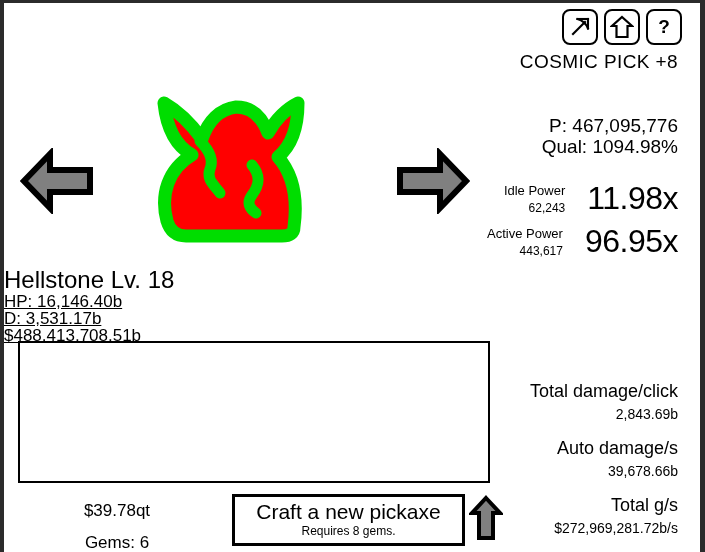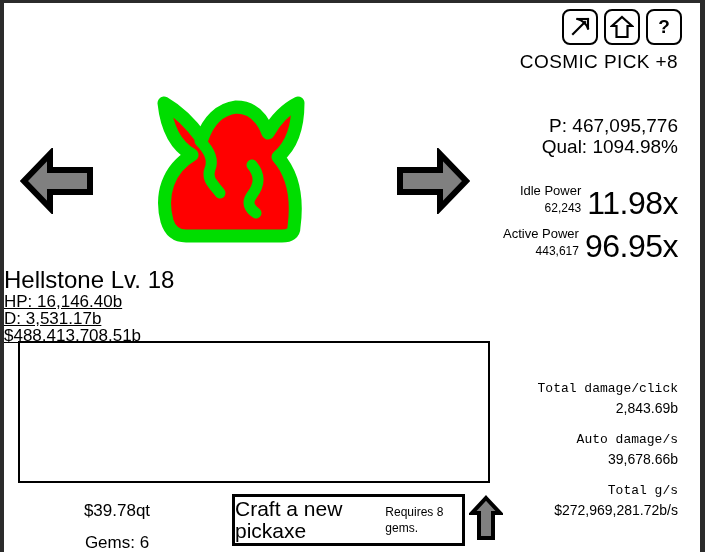--- a/index.html
+++ b/index.html
@@ -63,23 +63,22 @@
   .pick-stats {
     margin-top: 42px;
     font-size: 19px;
     line-height: 21px;
   }
   .power-block {
     margin-top: 26px;
   }
   .power-row {
     display: flex;
-    align-items: flex-end;
     justify-content: flex-end;
-    gap: 6px;
+    gap: 22px;
     margin-bottom: 8px;
   }
   .power-labels {
     text-align: right;
     line-height: 15px;
     padding-bottom: 2px;
   }
   .power-label {
     font-size: 13px;
     display: block;
@@ -97,23 +96,22 @@
 
   .lower-stats {
     position: absolute;
     right: 22px;
     top: 378px;
     width: 230px;
     text-align: right;
   }
   .stat-group { margin-bottom: 16px; }
   .stat-label {
-    font-size: 13px;
+    font-size: 18px;
     display: block;
-    font-family: Liberation Mono, monospace;
   }
   .stat-value {
     font-size: 14px;
     display: block;
     margin-top: 4px;
   }
 
   
   .sprite-wrap {
     position: absolute;
@@ -191,21 +189,21 @@
     align-items: center;
     gap: 4px;
   }
   .craft-btn {
     width: 233px;
     height: 52px;
     border: 3px solid #000;
     background: #ffffff;
     box-sizing: border-box;
     display: flex;
-    flex-direction: row;
+    flex-direction: column;
     align-items: center;
     justify-content: center;
     cursor: pointer;
   }
   .craft-main {
     font-size: 21px;
     line-height: 22px;
     color: #000;
   }
   .craft-sub {

